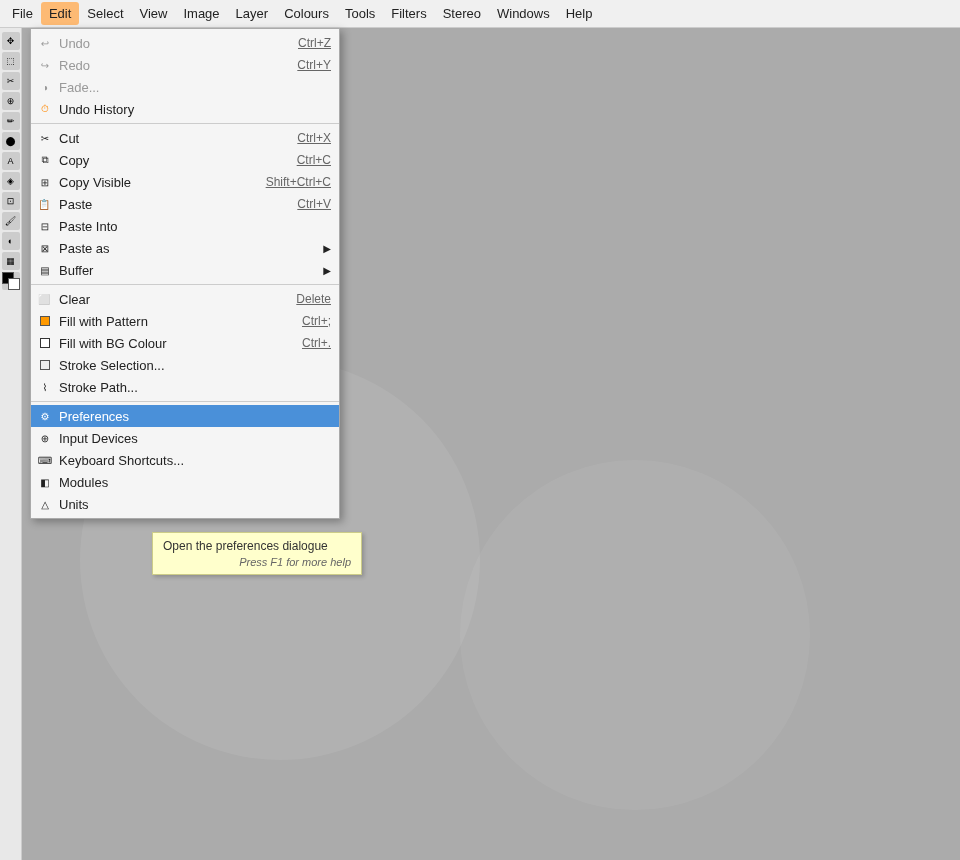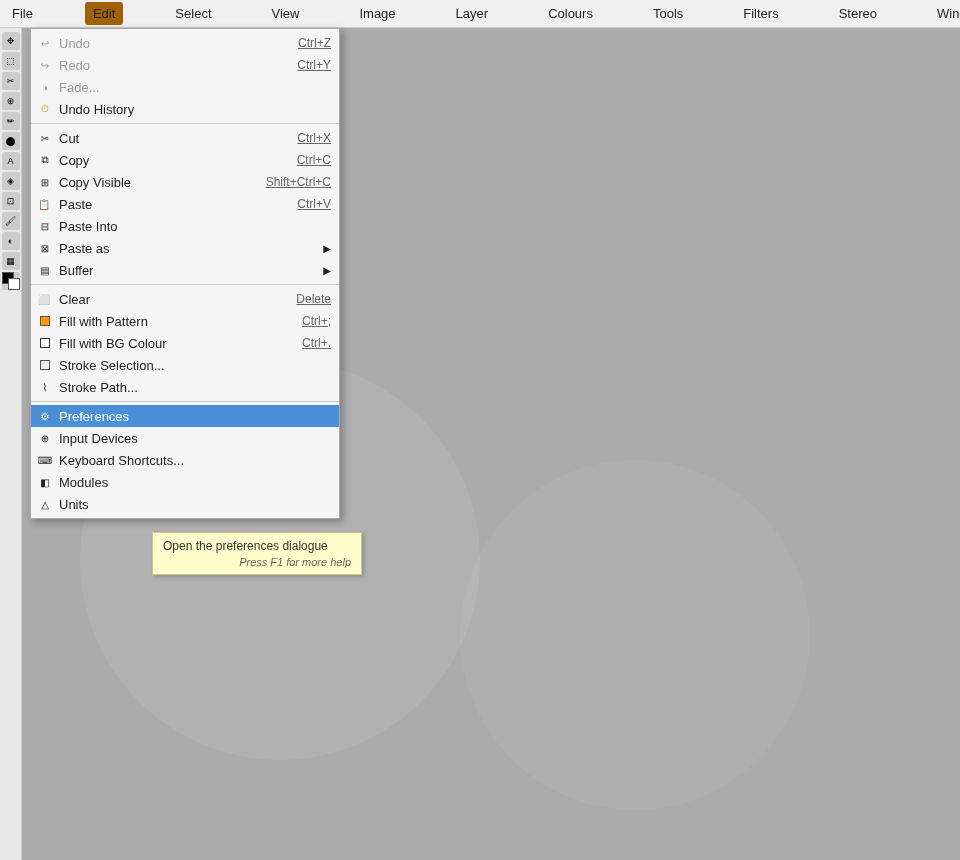--- a/index.html
+++ b/index.html
@@ -40,35 +40,34 @@
     .menubar {
       position: absolute;
       top: 0; left: 0; right: 0;
       height: 28px;
       background: #f0f0f0;
       border-bottom: 1px solid #ccc;
       display: flex;
       align-items: center;
       padding: 0 4px;
       z-index: 100;
-      gap: 44px;
     }
     .menubar-item {
       padding: 4px 8px;
       cursor: pointer;
       border-radius: 3px;
       font-size: 13px;
       color: #222;
       white-space: nowrap;
     }
     .menubar-item:hover, .menubar-item.active {
       background: #d0d0d0;
     }
     .menubar-item.active {
-      background: #a16207;
+      background: #fdba74;
     }
 
     
     .toolbox {
       position: absolute;
       top: 28px; left: 0;
       width: 22px;
       bottom: 0;
       background: #e8e8e8;
       border-right: 1px solid #ccc;

